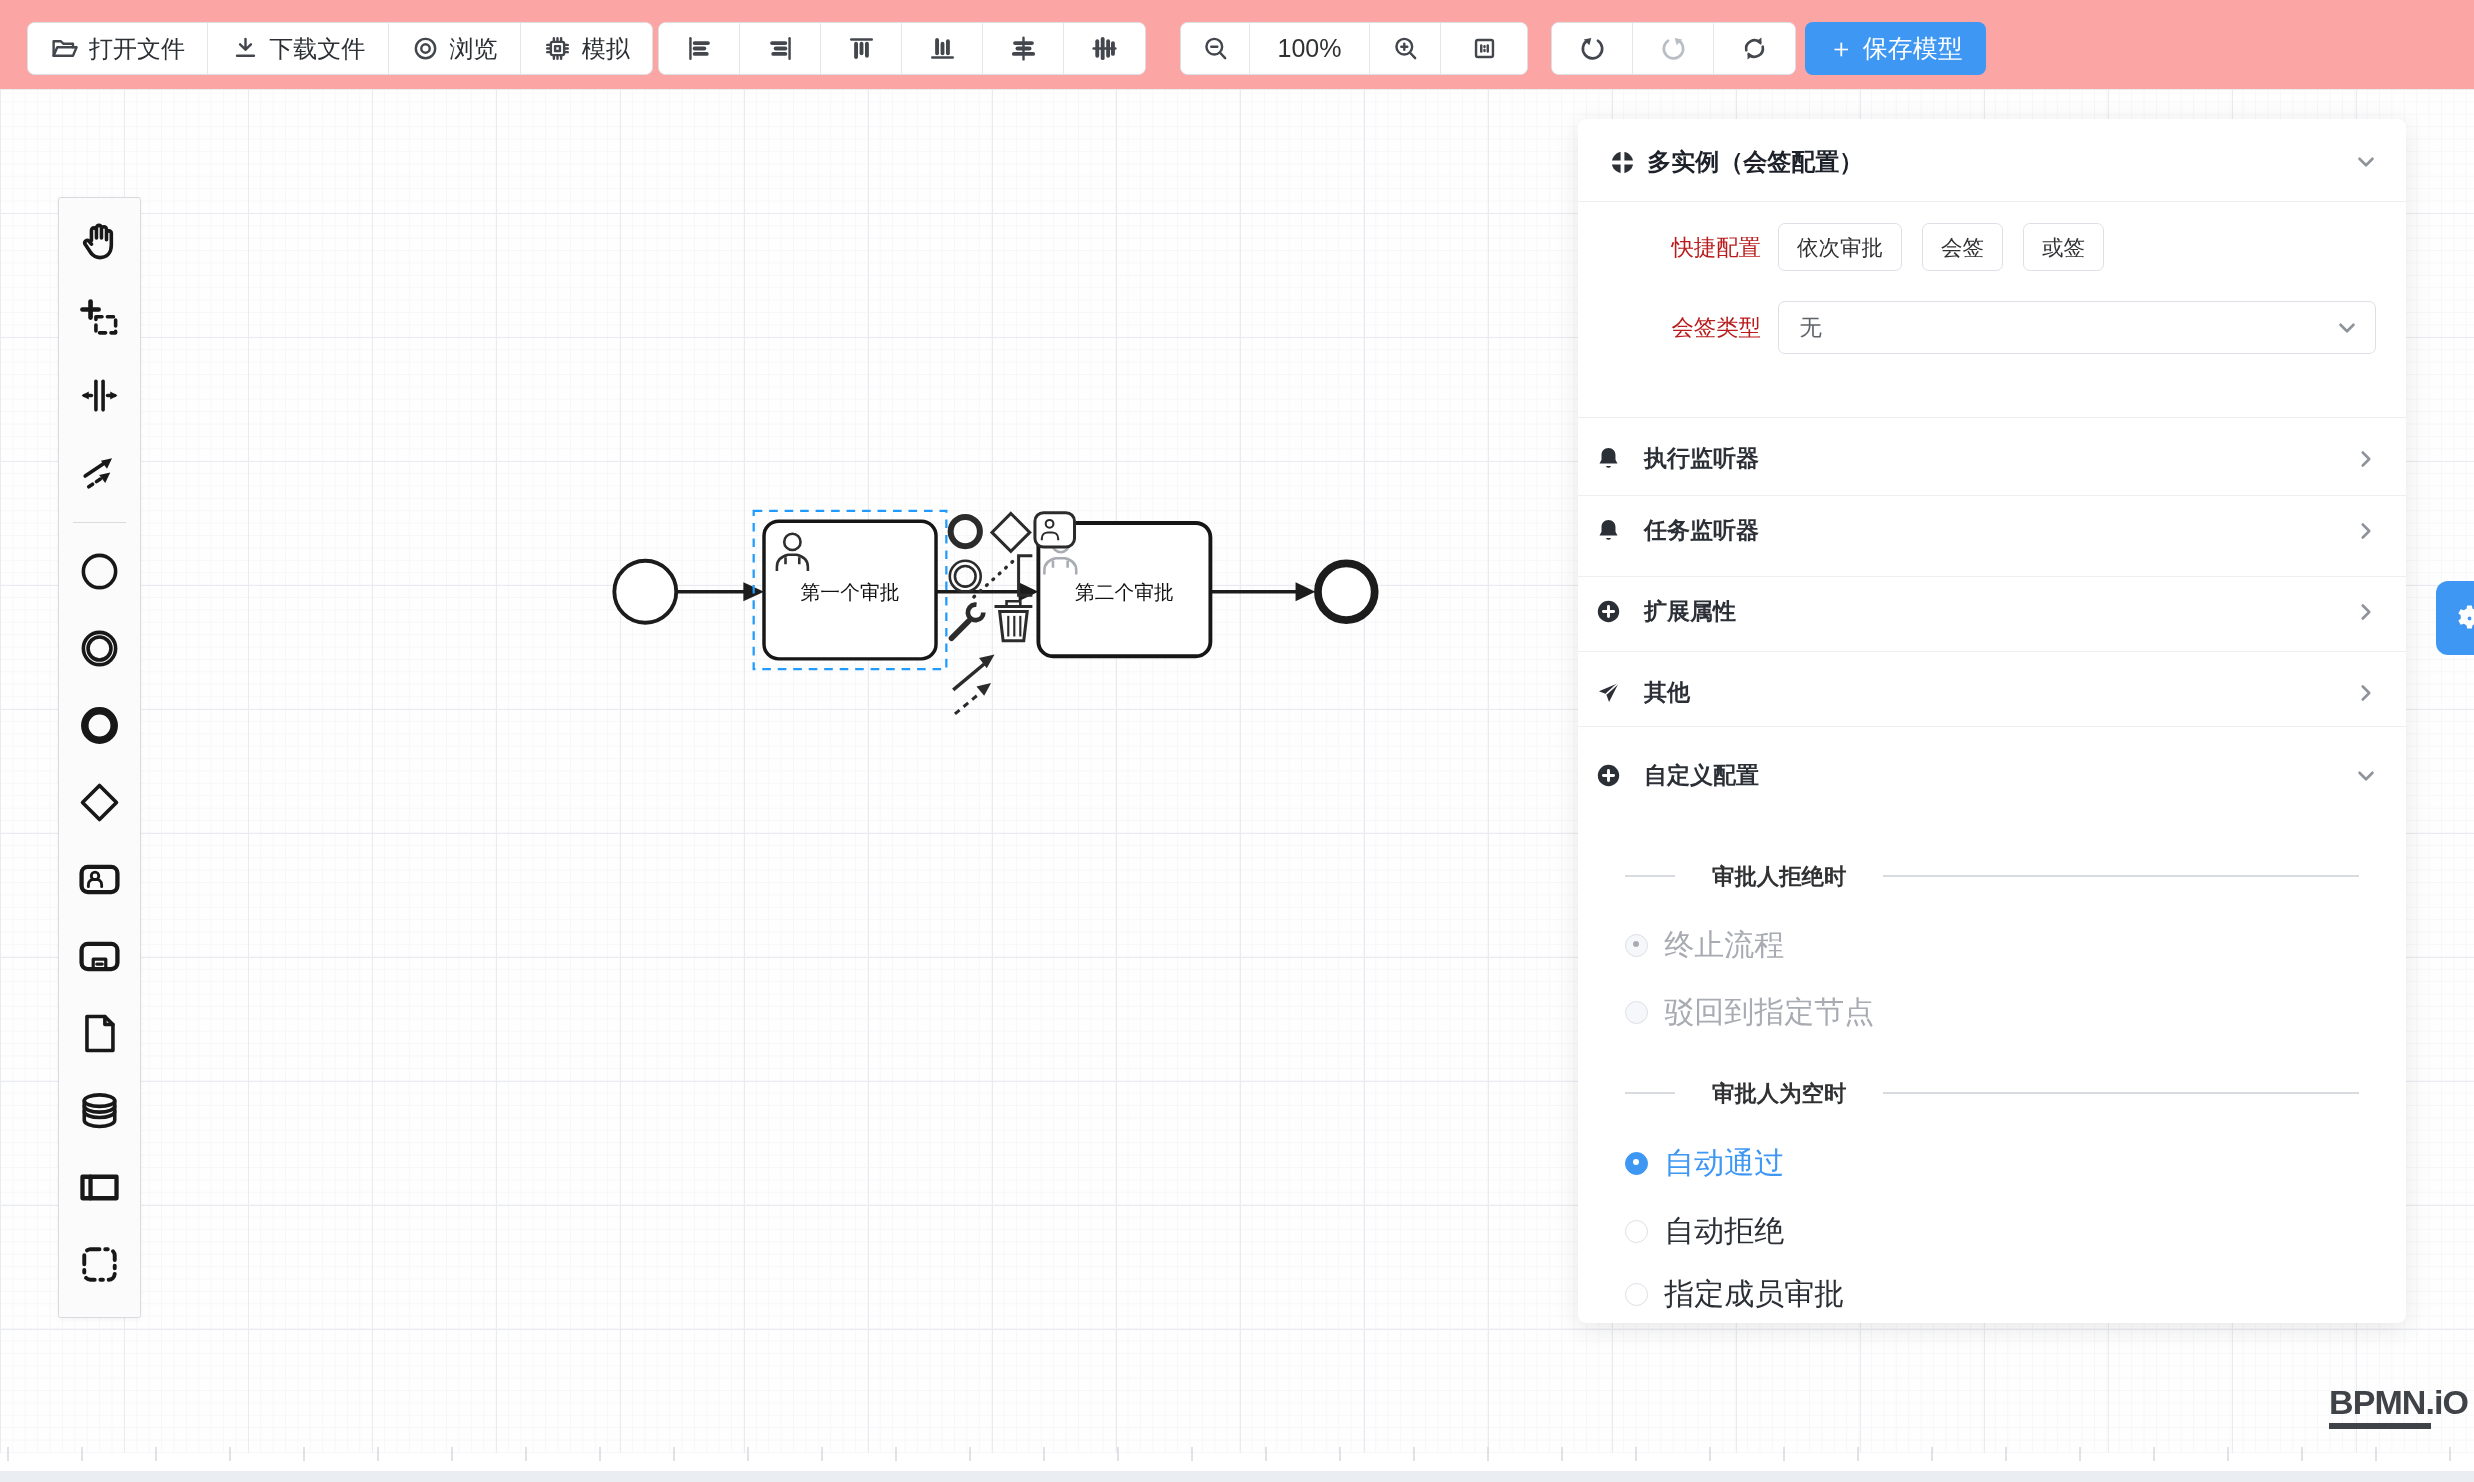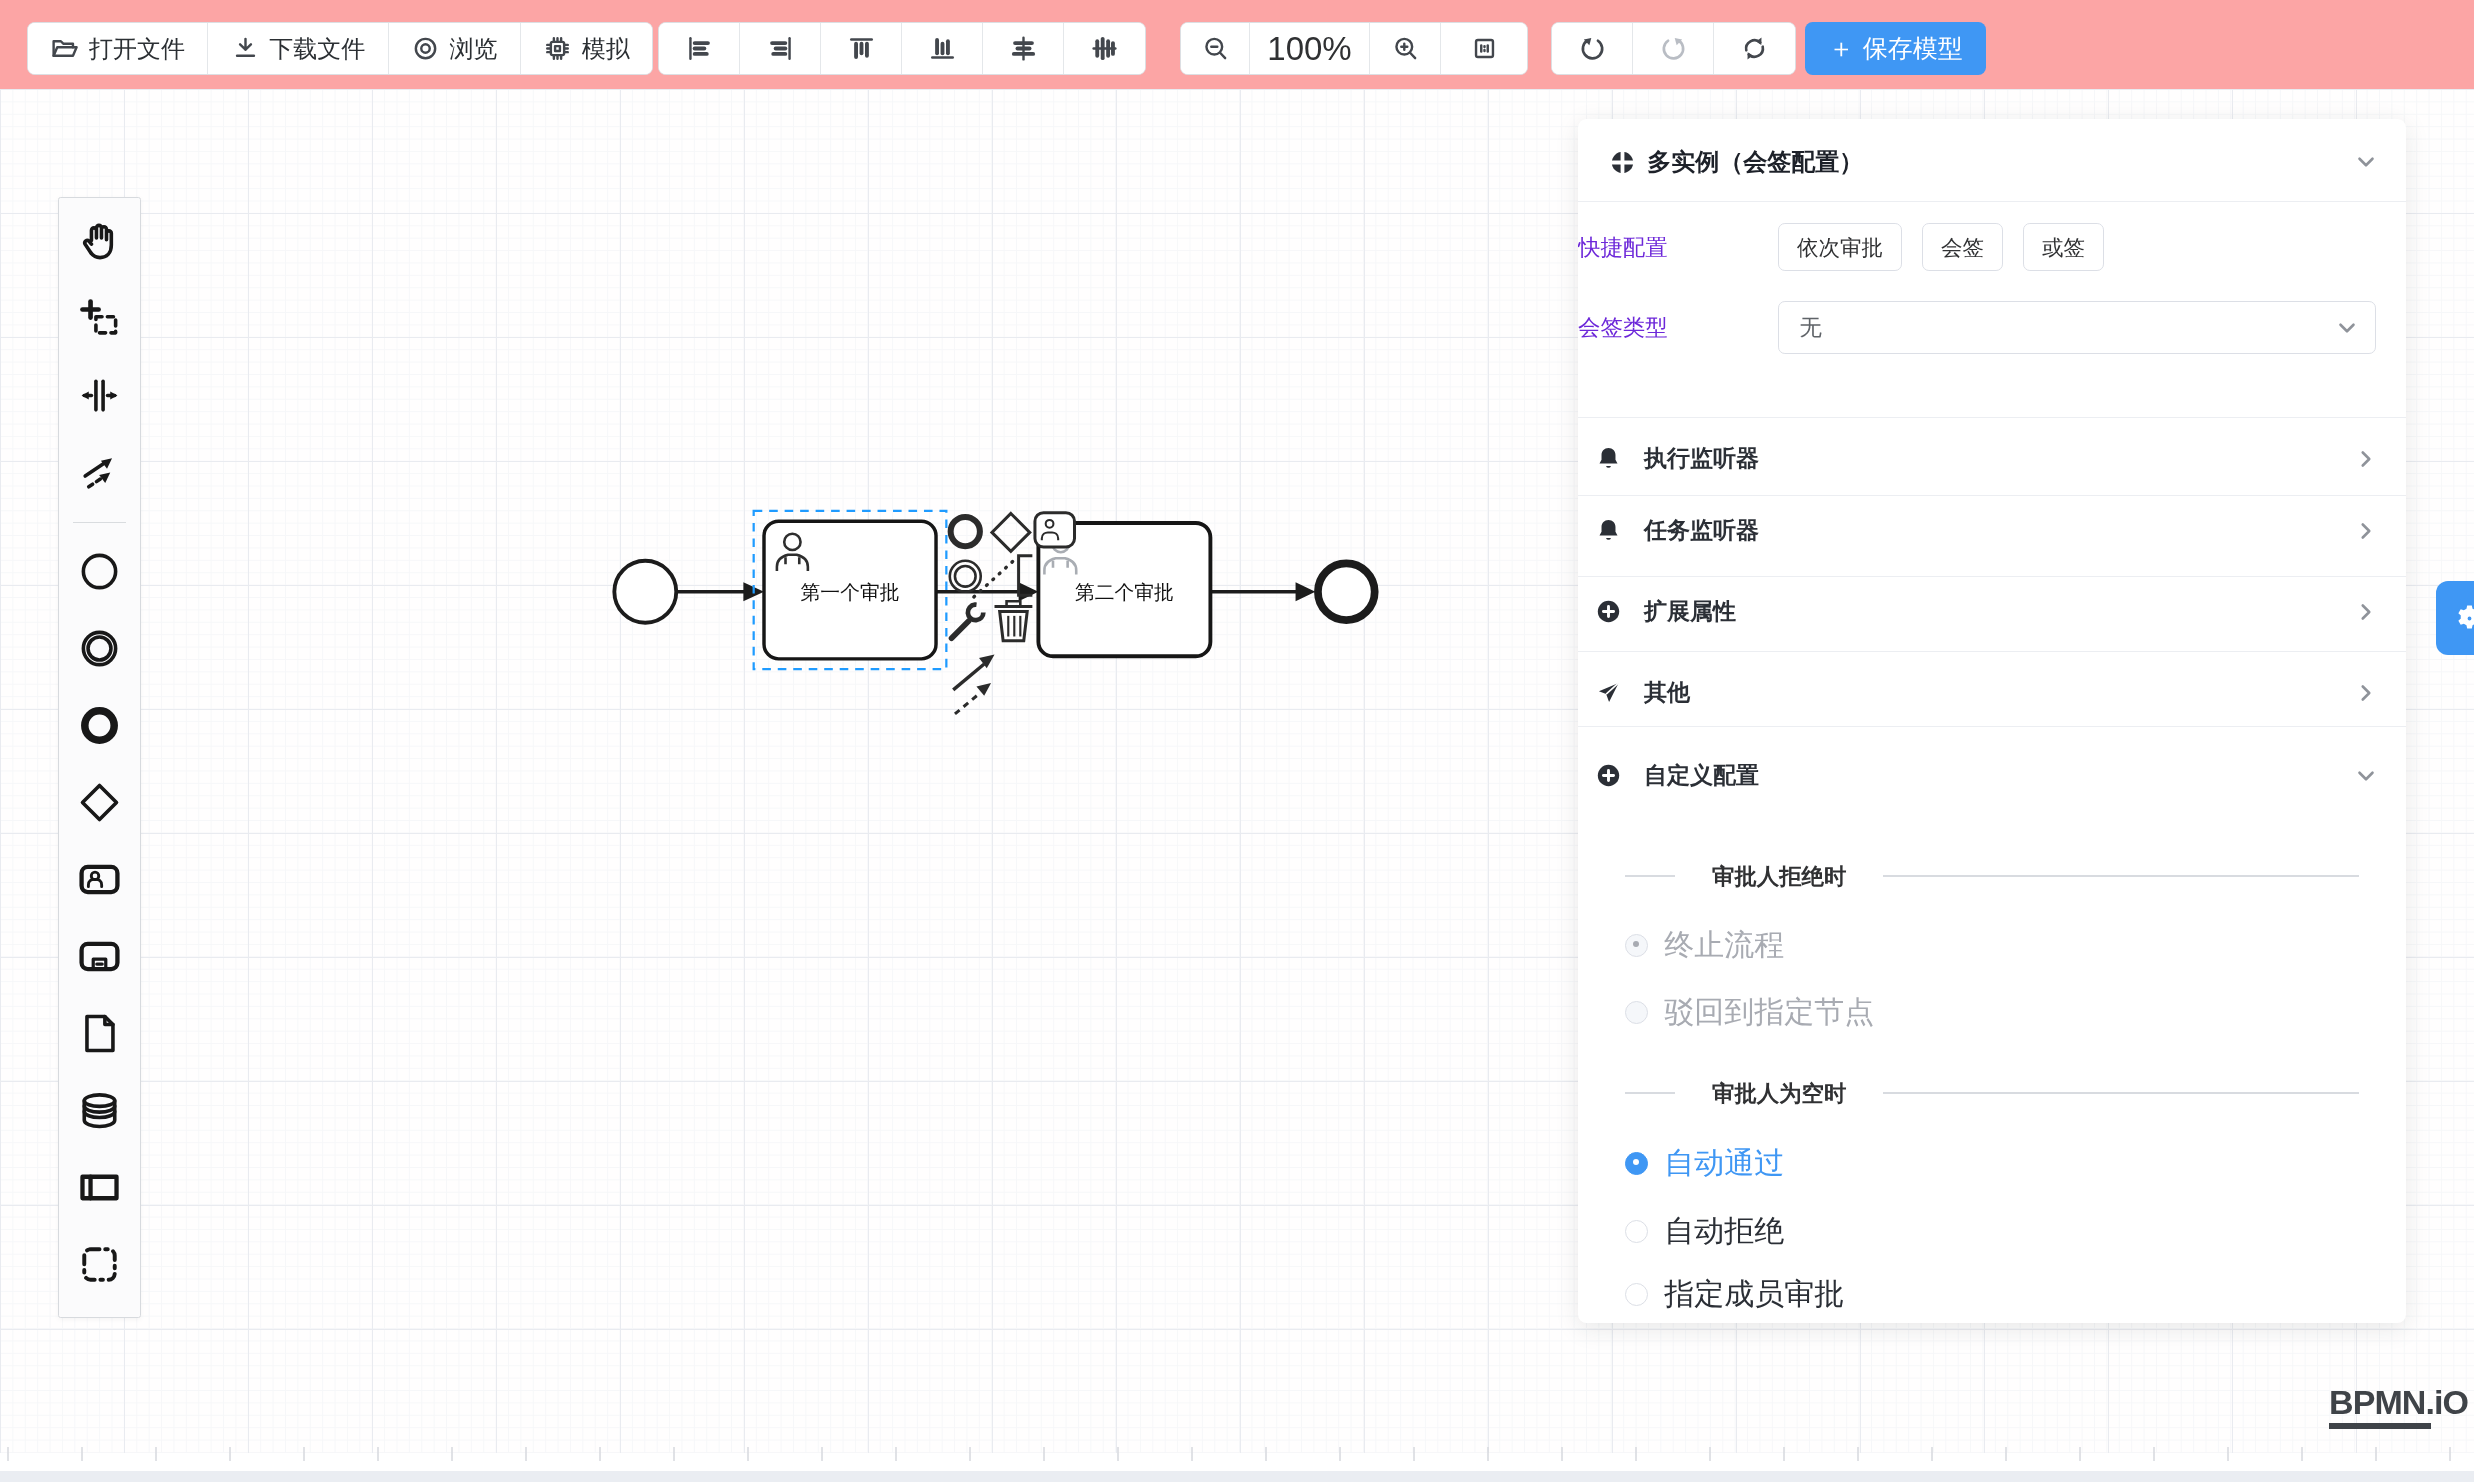--- a/index.html
+++ b/index.html
@@ -24,21 +24,21 @@
   .toolbar { position:absolute; left:0; top:0; width:2475px; height:89px; background:#fca5a5; }
   .btn-group { position:absolute; top:22.4px; height:53px; display:inline-flex; background:#fff;
     border:1.7px solid #dcdfe3; border-radius:7.7px; overflow:hidden; }
   .tb-btn { display:flex; align-items:center; justify-content:center; gap:9.5px; padding:0 22.4px;
     font-size:24px; color:#2b2f33; border-right:1.7px solid #e4e7ea; cursor:pointer; background:#fff; }
   .tb-btn:last-child { border-right:none; }
   .tb-btn svg { width:29px; height:29px; stroke:#43474d; stroke-width:2; fill:none;
     stroke-linecap:round; stroke-linejoin:round; }
   .tb-btn.icon-only { width:81px; padding:0; }
   .tb-btn.dim svg { stroke:#b9bdc4; }
-  .zoom-level { font-size:33px; color:#303133; width:120px; }
+  .zoom-level { font-size:25px; color:#303133; width:120px; }
   .save-btn { position:absolute; left:1805px; top:22.4px; width:181px; height:53px; background:#3f97f4;
     border-radius:7.7px; color:#fff; display:flex; align-items:center; justify-content:center;
     gap:8.6px; font-size:25px; cursor:pointer; }
   .save-btn .plus { font-size:26px; font-weight:400; margin-top:-1.7px; }
 
   
   .palette { position:absolute; left:58px; top:197px; width:83px; height:1121px; background:#fbfbfc;
     border:1.7px solid #d7dade; border-radius:2.6px; box-shadow:0 1.7px 5.2px rgba(0,0,0,.04);
     display:flex; flex-direction:column; align-items:center; padding:22.4px 0; gap:34px; }
   .palette .p-item { width:43px; height:43px; display:flex; align-items:center; justify-content:center; cursor:pointer; }
@@ -50,21 +50,21 @@
   .panel { position:absolute; left:1578px; top:119px; width:828px; height:1204px; background:#fff;
     border-radius:8.6px; box-shadow:0 5.2px 24px rgba(31,35,41,.10); overflow:hidden; }
   .panel .row { position:absolute; left:0; width:100%; display:flex; align-items:center; }
   .p-divider { position:absolute; left:0; width:100%; height:0; border-top:1.7px solid #eceef2; }
   .panel-header { padding:0 31px; gap:11.2px; }
   .panel-header .title { font-size:24px; font-weight:bold; color:#1d2129; }
   .sec-icon { width:27px; height:27px; flex:0 0 auto; }
   .chev { width:26px; height:26px; stroke:#8f939a; stroke-width:2.4; fill:none;
     stroke-linecap:round; stroke-linejoin:round; position:absolute; right:27.5px; }
   .form-row { padding-left:0; }
-  .form-label { width:183px; font-size:22.4px; color:#6d28d9; flex:0 0 auto; }
+  .form-label { width:183px; text-align:right; font-size:22.4px; color:#b91c1c; flex:0 0 auto; }
   .form-ctrl { margin-left:17px; display:flex; gap:20px; align-items:center; }
   .q-btn { height:48px; padding:0 18px; border:1.7px solid #dcdfe6; border-radius:6.9px; background:#fff;
     font-size:21.5px; color:#303133; display:flex; align-items:center; cursor:pointer; }
   .sel { width:598px; height:53px; border:1.7px solid #dcdfe6; border-radius:6.9px; background:#fff;
     display:flex; align-items:center; padding:0 20.6px; position:relative; cursor:pointer; }
   .sel .sel-val { font-size:22.4px; color:#5f6368; }
   .sel .chev { right:15.5px; }
   .section-row { padding-left:17px; gap:22px; cursor:pointer; }
   .section-row .s-label { font-size:23px; font-weight:bold; color:#2b2f36; }
   .h-row { padding-left:47px; gap:37px; }

